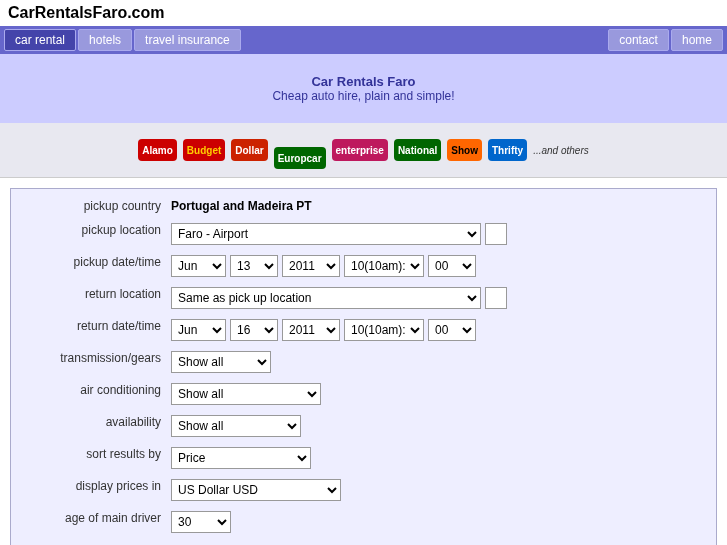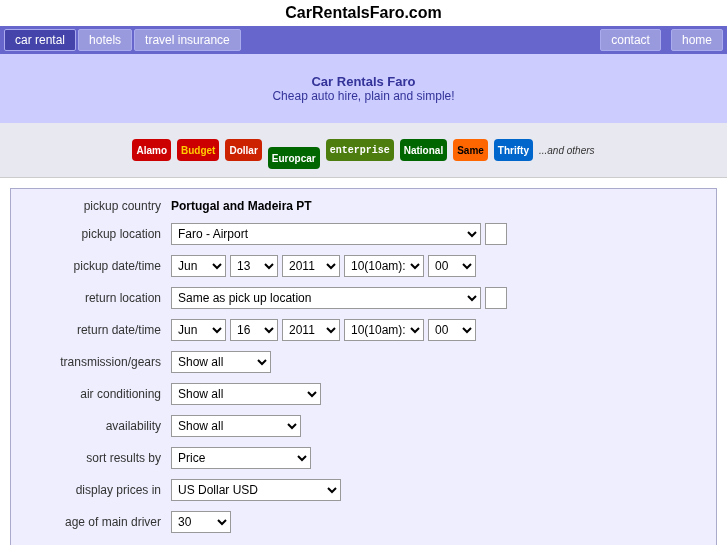--- a/index.html
+++ b/index.html
@@ -1,35 +1,35 @@
 <!DOCTYPE html>
 <html><head>
   <meta charset="utf-8">
   <style>
     * { box-sizing: border-box; margin: 0; padding: 0; }
     body { font-family: Arial, sans-serif; font-size: 12px; background: #fff; width: 727px; }
 
     
     #site-title {
-      text-align: center;
+      text-align: left;
       padding: 4px 8px;
       font-size: 16px;
       font-weight: bold;
       color: #000;
     }
 
     
     #nav-bar {
       background: #6666cc;
       display: flex;
       align-items: center;
       padding: 3px 4px;
     }
     .nav-left { display: flex; gap: 2px; }
-    .nav-right { margin-left: auto; display: flex; gap: 10px; }
+    .nav-right { margin-left: auto; display: flex; gap: 2px; }
     .nav-btn {
       background: #9999dd;
       color: #fff;
       border: 1px solid #aaaaee;
       padding: 3px 10px;
       cursor: pointer;
       font-size: 12px;
       border-radius: 2px;
     }
     .nav-btn.active {
@@ -64,37 +64,37 @@
       padding: 2px 4px;
       font-size: 10px;
       font-weight: bold;
       border-radius: 4px;
       color: white;
     }
     .brand-alamo { background: #cc0000; }
     .brand-budget { background: #cc0000; color: #ffcc00; }
     .brand-dollar { background: #cc2200; }
     .brand-europcar { background: #006600; margin-top: 16px; }
-    .brand-enterprise { background: #4d7c0f; font-family: Liberation Mono, monospace; }
+    .brand-enterprise { background: #be185d; }
     .brand-national { background: #006600; }
     .brand-sixt { background: #ff6600; color: #000; }
     .brand-thrifty { background: #0066cc; }
     .brand-others { color: #333; font-size: 10px; font-style: italic; }
 
     
     #main-content {
       background: #eeeeff;
       padding: 10px 20px 20px 20px;
       border: 1px solid #aaaacc;
       margin: 10px;
     }
 
     .form-row {
       display: flex;
-      align-items: center;
+      align-items: flex-start;
       margin-bottom: 10px;
     }
     .form-label {
       width: 140px;
       text-align: right;
       padding-right: 10px;
       color: #333;
       font-size: 12px;
       flex-shrink: 0;
     }
@@ -159,21 +159,21 @@
   <div class="subtitle">Cheap auto hire, plain and simple!</div>
 </div>
 
 <div id="brands-bar">
   <span class="brand-logo brand-alamo">Alamo</span>
   <span class="brand-logo brand-budget">Budget</span>
   <span class="brand-logo brand-dollar">Dollar</span>
   <span class="brand-logo brand-europcar">Europcar</span>
   <span class="brand-logo brand-enterprise">enterprise</span>
   <span class="brand-logo brand-national">National</span>
-  <span class="brand-logo brand-sixt">Same</span>
+  <span class="brand-logo brand-sixt">Show</span>
   <span class="brand-logo brand-thrifty">Thrifty</span>
   <span class="brand-others">...and others</span>
 </div>
 
 <div id="main-content">
 
   <div class="form-row">
     <div class="form-label">pickup country</div>
     <div class="form-control">
       <span class="pickup-country-value">Portugal and Madeira PT</span>

